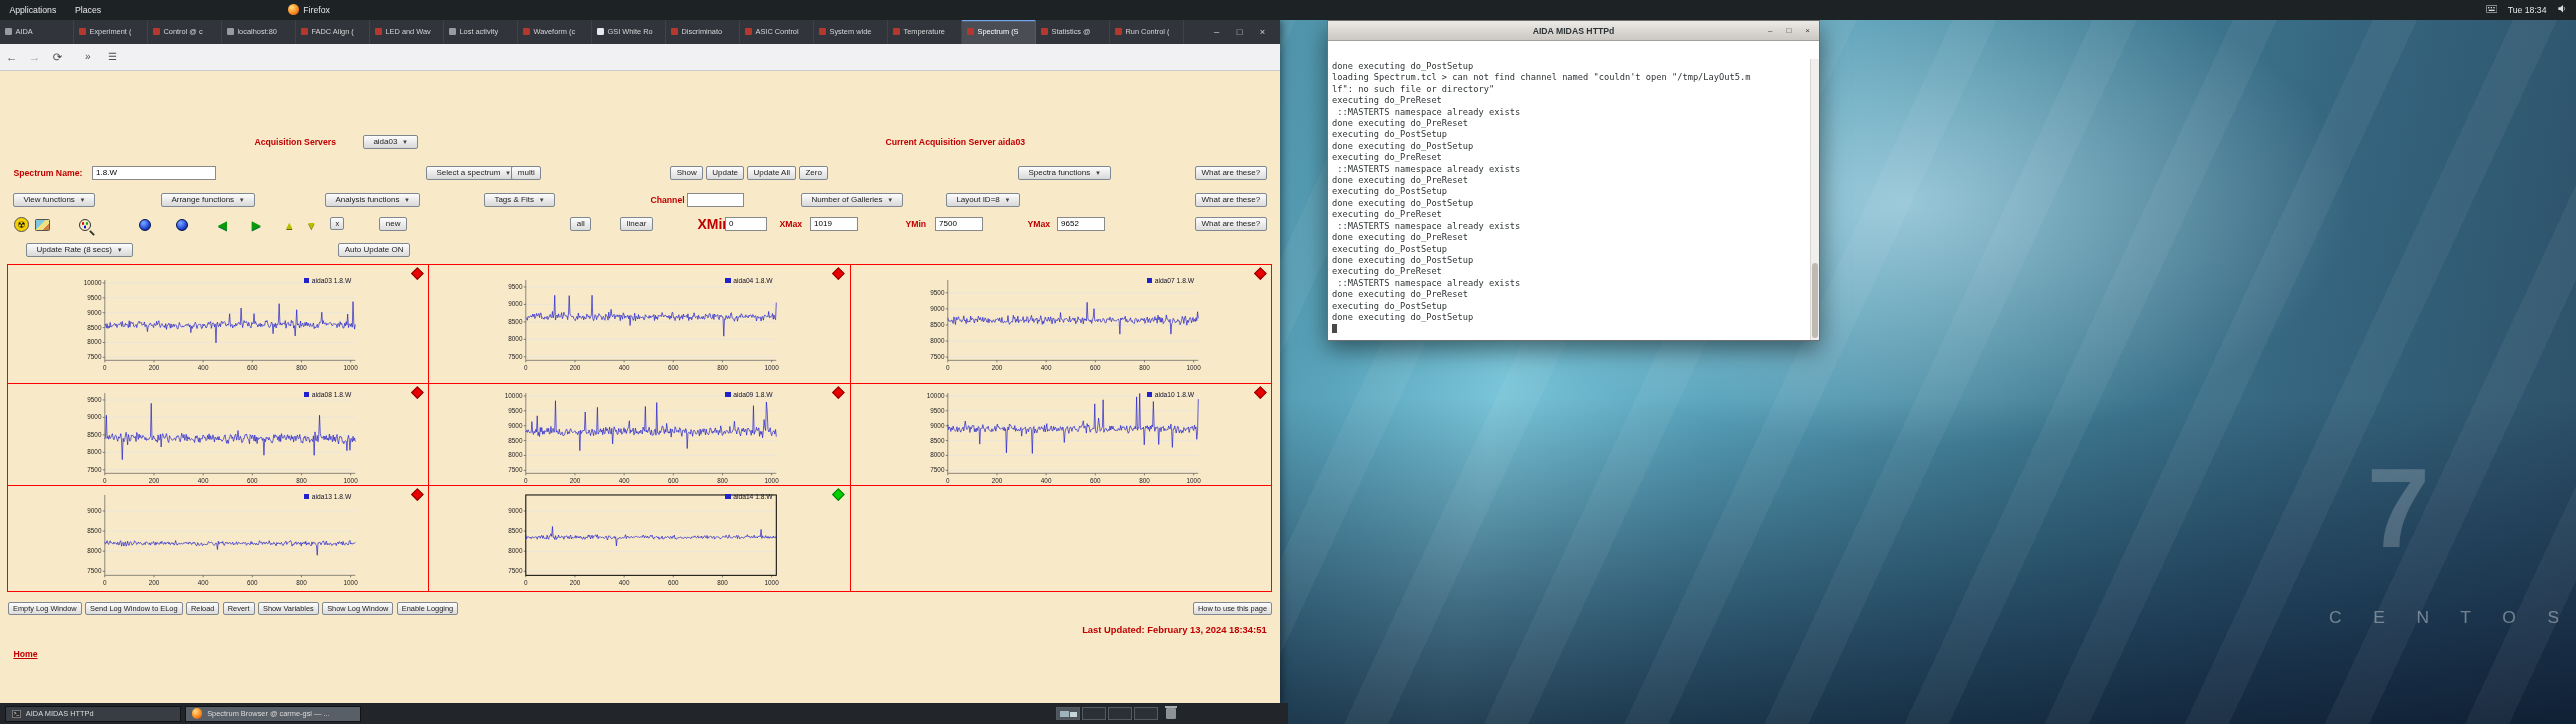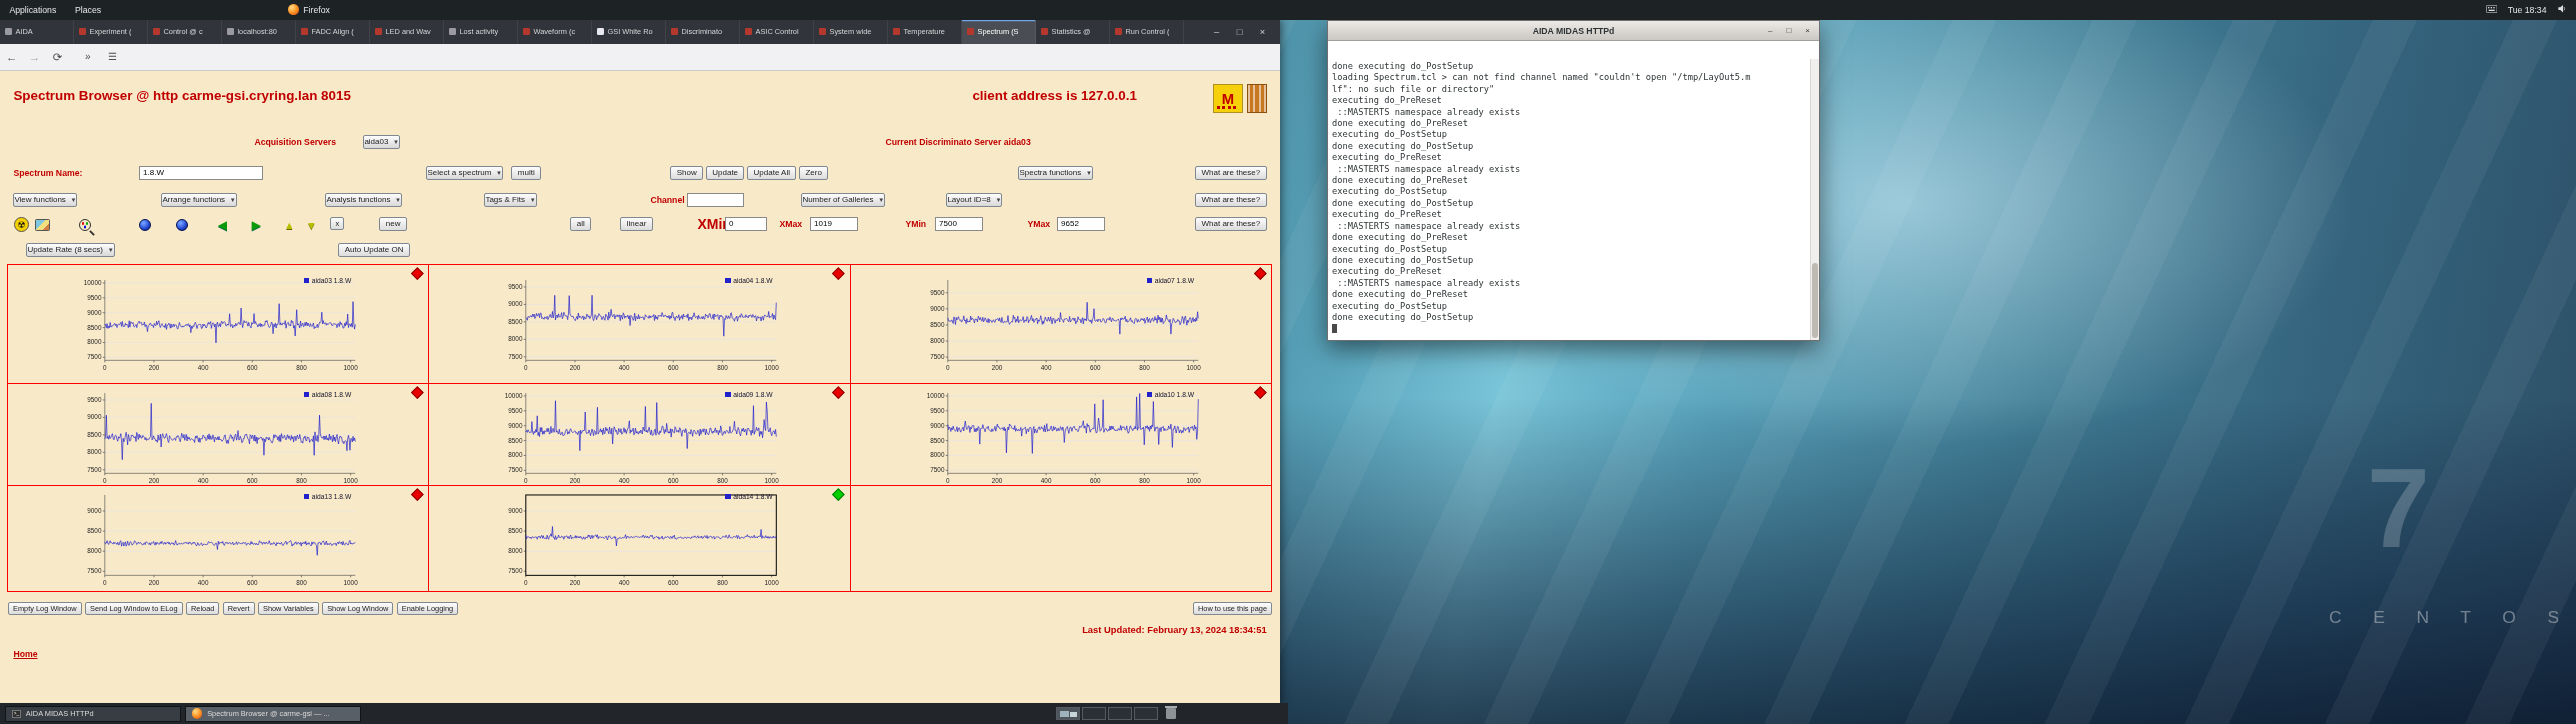--- a/index.html
+++ b/index.html
@@ -46,21 +46,21 @@
   .nav-right { display:flex; align-items:center; gap:17.4px; margin-left:16px; color:#4d4d52; font-size:10px; }
 
   
   .page { position:absolute; left:0; top:51px; right:0; bottom:0; background:#f8e9c9; font-size:8px; color:#222; }
   .red { color:#c00000; font-weight:bold; }
   .p-row { position:absolute; left:13.4px; right:13.4px; height:17.4px; }
   .abs { position:absolute; top:0; }
   .btn { display:inline-flex; align-items:center; height:14.8px; padding:0 5.4px; font-size:8px; color:#222;
     background:linear-gradient(#fdfdfd,#dcdcdc); border:0.7px solid #7f8790; border-radius:2px; white-space:nowrap; }
   .btn.small { height:13.4px; font-size:7.4px; padding:0 4px; }
-  .sel { display:inline-flex; align-items:center; gap:4.7px; height:14.8px; padding:0 0; font-size:8px; color:#222;
+  .sel { display:inline-flex; align-items:center; gap:4.7px; height:14.8px; padding:0 9px; font-size:8px; color:#222;
     background:linear-gradient(#fdfdfd,#d8d8d8); border:0.7px solid #7f8790; border-radius:2px; white-space:nowrap; }
   .sel .arrow { font-size:6px; color:#444; }
   .tin { height:14px; border:0.7px solid #8a8a8a; background:#fff; font-size:8px; padding:0 2.7px; font-family:"Liberation Sans",sans-serif; }
   .page-title { font-size:13.4px; }
   .logos { position:absolute; right:0; top:-4px; display:flex; gap:4px; }
   .logo-midas { width:29.5px; height:29.5px; background:#f6d00a; border:0.7px solid #b09020; position:relative;
     display:flex; align-items:center; justify-content:center; color:#c00000; font-weight:bold; font-size:14.8px; }
   .logo-midas::after { content:""; position:absolute; left:2.7px; right:2.7px; bottom:3.4px; height:3.4px;
     background:repeating-linear-gradient(90deg,#c00000 0 2.7px,#f6d00a 2.7px 5.4px); }
   .logo-col { width:20px; height:29.5px; background:#c87820; border:0.7px solid #8a5210;
@@ -240,41 +240,33 @@
     <span class="nav-btn dim">→</span>
     <span class="nav-btn">⟳</span>
     <div class="nav-right">
       <span>»</span>
       <span>☰</span>
     </div>
   </div>
 
   <div class="page">
 
-    <div class="p-row" style="top:17.4px; height:31px;">
-      <span class="abs red page-title" style="left:0;">Spectrum Browser @ http carme-gsi.cryring.lan 8015</span>
-      <span class="abs red page-title" style="left:959px;">client address is 127.0.0.1</span>
-      <div class="logos">
-        <div class="logo-midas">M</div>
-        <div class="logo-col"></div>
-      </div>
-    </div>
 
     <div class="p-row" style="top:64px;">
       <span class="abs red" style="left:241px; font-size:8.7px; line-height:14.8px;">Acquisition Servers</span>
       <span class="abs sel" style="left:350px;">
         <span>aida03</span>
           <span class="arrow">▼</span>
       </span>
-      <span class="abs red" style="left:872px; font-size:8.7px; line-height:14.8px;">Current Discriminato Server aida03</span>
+      <span class="abs red" style="left:872px; font-size:8.7px; line-height:14.8px;">Current Acquisition Server aida03</span>
     </div>
 
     <div class="p-row" style="top:95px;">
       <span class="abs red" style="left:0; font-size:8.7px; line-height:14.8px;">Spectrum Name:</span>
-      <input class="abs tin" style="left: 79px; width: 124px; margin-left: 47px;" value="1.8.W">
+      <input class="abs tin" style="left: 79px; width: 124px;" value="1.8.W">
       <span class="abs sel" style="left:396px;margin-left:17px;">
         <span>Select a spectrum</span>
           <span class="arrow">▼</span>
       </span>
       <span class="abs btn" style="left:498px;">multi</span>
       <span class="abs" style="left:657px; display:flex; gap:2.7px;">
         <span class="btn">Show</span>
         <span class="btn">Update</span>
         <span class="btn">Update All</span>
         <span class="btn">Zero</span>

